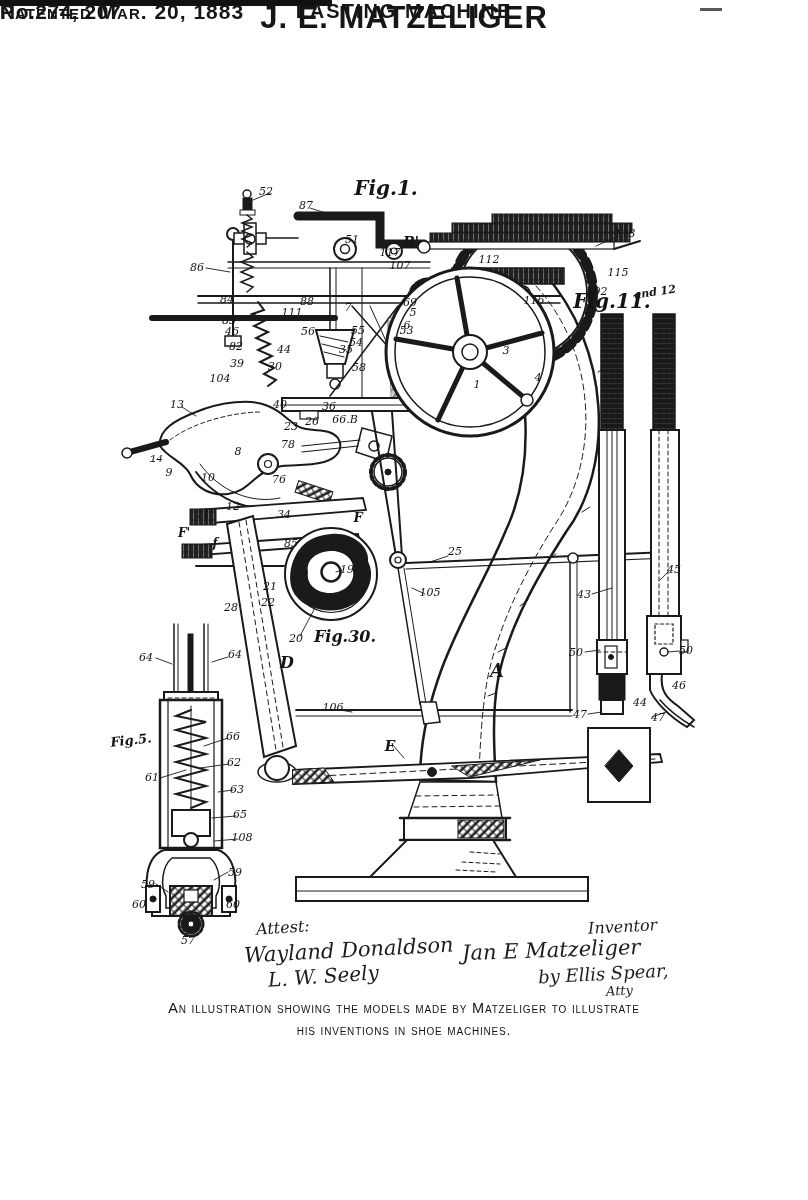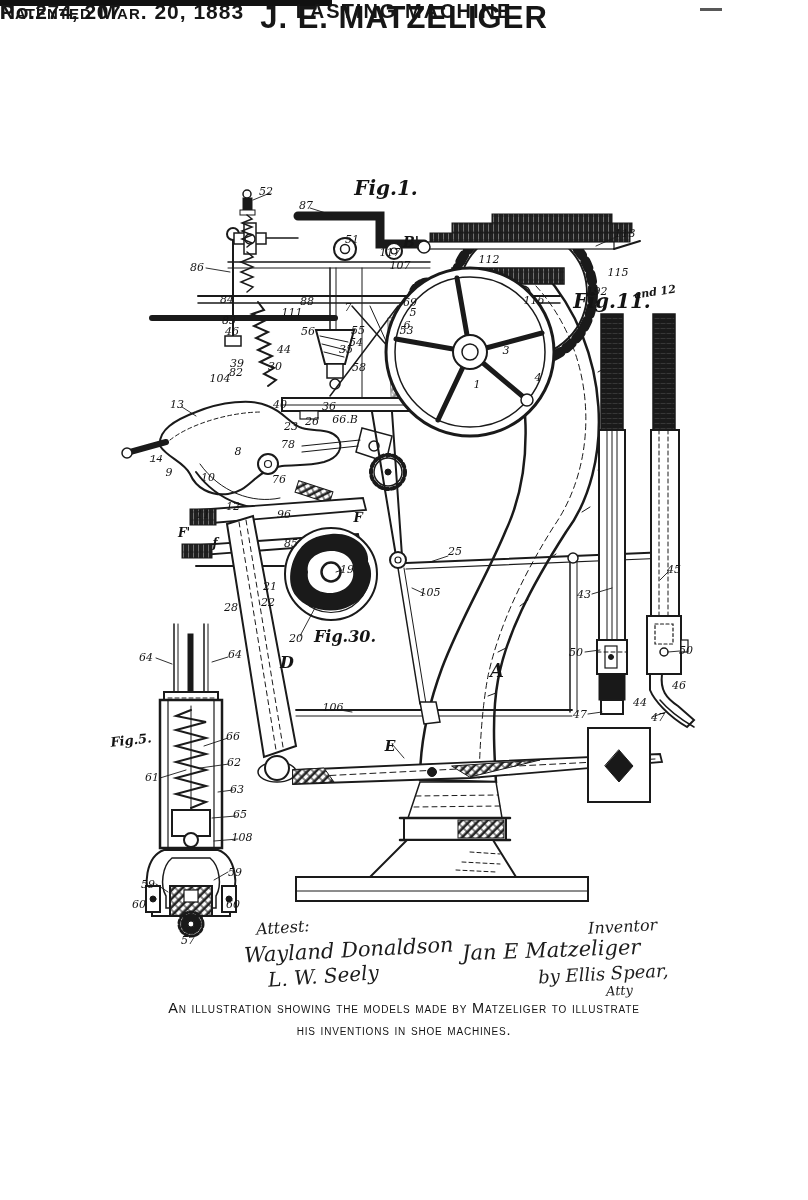--- a/index.html
+++ b/index.html
@@ -270,21 +270,21 @@
       <span class="ref" style="left: 197px; top: 267px;">86</span>
       <span class="ref" style="left: 227px; top: 299px;">84</span>
       <span class="ref" style="left: 307px; top: 301px;">88</span>
       <span class="ref" style="left: 292px; top: 312px;">111</span>
       <span class="ref" style="left: 348px; top: 307px;">7</span>
       <span class="ref" style="left: 410px; top: 302px;">69</span>
       <span class="ref" style="left: 413px; top: 312px;">5</span>
       <span class="ref" style="left: 407px; top: 325px;">6</span>
       <span class="ref" style="left: 229px; top: 320px;">83</span>
       <span class="ref" style="left: 232px; top: 331px;">46</span>
-      <span class="ref" style="left: 236px; top: 346px; margin-top: 26px;">82</span>
+      <span class="ref" style="left: 236px; top: 346px;">82</span>
       <span class="ref" style="left: 237px; top: 363px;">39</span>
       <span class="ref" style="left: 220px; top: 378px;">104</span>
       <span class="ref" style="left: 284px; top: 349px;">44</span>
       <span class="ref" style="left: 275px; top: 366px;">30</span>
       <span class="ref" style="left: 308px; top: 331px;">56</span>
       <span class="ref" style="left: 358px; top: 330px;">55</span>
       <span class="ref" style="left: 356px; top: 342px;">54</span>
       <span class="ref" style="left: 388px; top: 330px; padding-left: 37px;">53</span>
       <span class="ref" style="left: 359px; top: 367px;">58</span>
       <span class="ref" style="left: 346px; top: 349px;">35</span>
@@ -295,21 +295,21 @@
       <span class="ref" style="left: 538px; top: 377px;">4</span>
       <span class="ref" style="left: 177px; top: 404px;">13</span>
       <span class="ref" style="left: 156px; top: 459px; font-family: Liberation Mono, monospace;">14</span>
       <span class="ref" style="left: 169px; top: 472px;">9</span>
       <span class="ref" style="left: 238px; top: 451px;">8</span>
       <span class="ref" style="left: 208px; top: 477px;">10</span>
       <span class="ref" style="left: 203px; top: 514px;">11</span>
       <span class="ref" style="left: 233px; top: 506px;">12</span>
       <span class="ref" style="left: 288px; top: 444px;">78</span>
       <span class="ref" style="left: 279px; top: 479px;">76</span>
-      <span class="ref" style="left: 284px; top: 514px;">96</span>
+      <span class="ref" style="left: 284px; top: 514px;">34</span>
       <span class="ref" style="left: 312px; top: 421px;">26</span>
       <span class="ref" style="left: 291px; top: 426px;">23</span>
       <span class="ref" style="left: 345px; top: 419px;">66.B</span>
       <span class="ref" style="left: 291px; top: 543px;">85</span>
       <span class="ref" style="left: 270px; top: 586px;">21</span>
       <span class="ref" style="left: 268px; top: 602px;">22</span>
       <span class="ref" style="left: 296px; top: 638px;">20</span>
       <span class="ref" style="left: 347px; top: 569px;">19</span>
       <span class="ref" style="left: 455px; top: 551px;">25</span>
       <span class="ref" style="left: 430px; top: 592px;">105</span>

